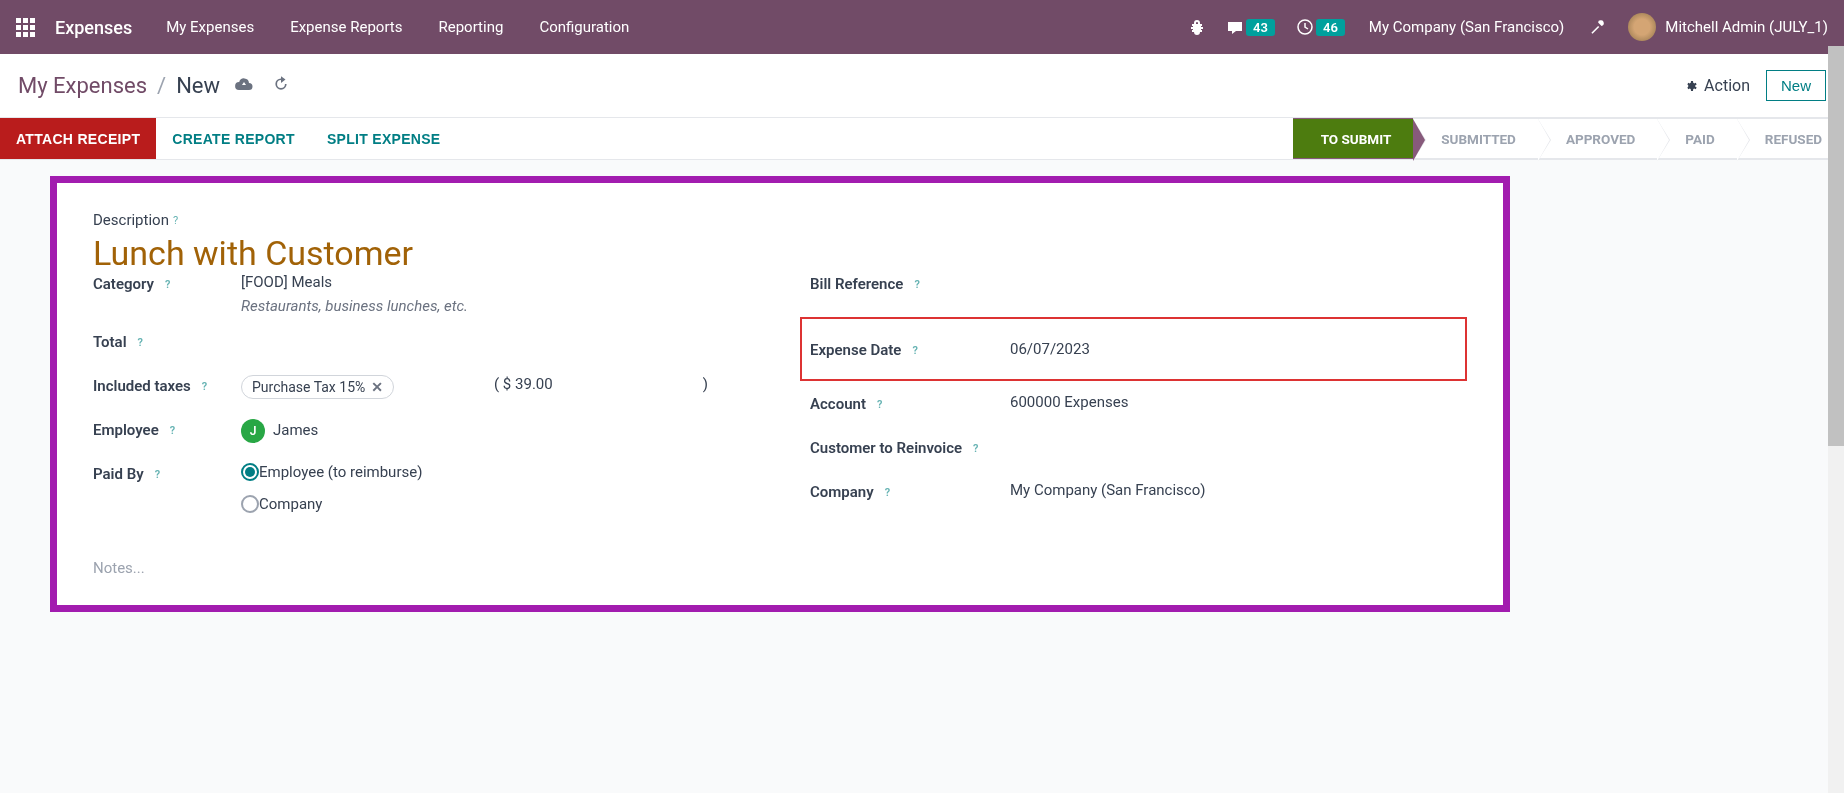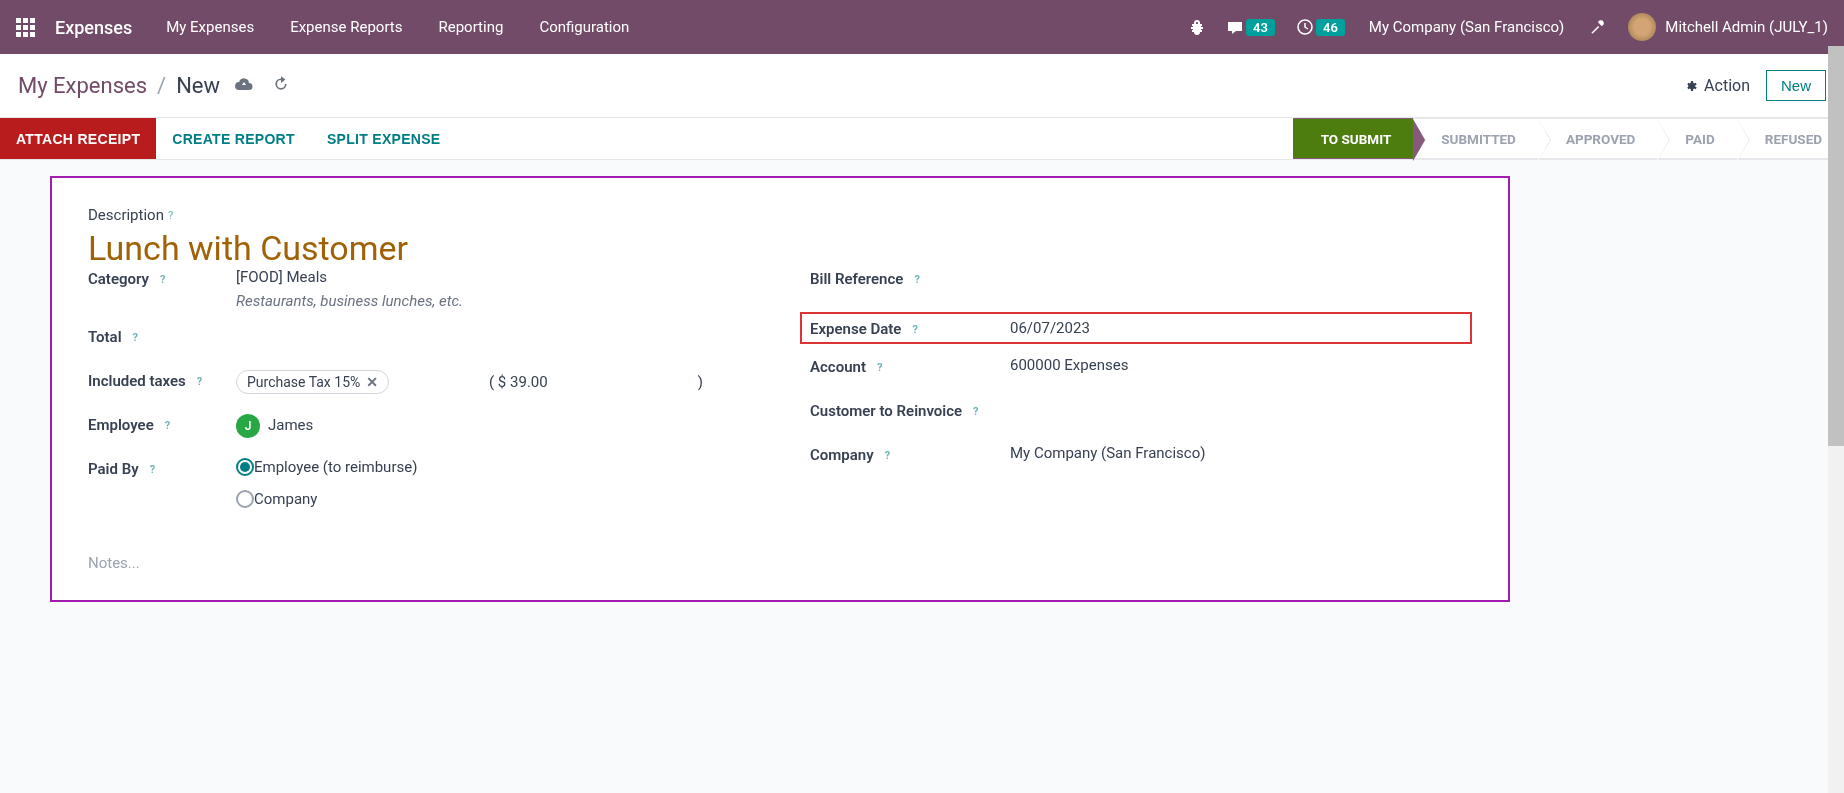--- a/index.html
+++ b/index.html
@@ -32,42 +32,42 @@
 .btn-secondary { background: transparent; color: #017e84; border: none; padding: 0 16px; font-weight: 700; font-size: 14px; cursor: pointer; letter-spacing: 0.3px; }
 .status-bar { margin-left: auto; display: flex; align-items: stretch; }
 .status-step { position: relative; padding: 0 22px 0 28px; display: flex; align-items: center; font-size: 13.5px; font-weight: 700; color: #9ca3af; border-top: 1px solid #e5e7eb; border-bottom: 1px solid #e5e7eb; cursor: pointer; }
 .status-step.active { background: #4d7c0f; color: #fff; border-color: #875A7B; }
 .status-step::after { content: ""; position: absolute; right: -12px; top: 0; bottom: 0; width: 0; height: 0; border-top: 21px solid transparent; border-bottom: 21px solid transparent; border-left: 12px solid #fff; z-index: 2; }
 .status-step.active::after { border-left-color: #875A7B; }
 .status-step::before { content: ""; position: absolute; right: -13px; top: 0; bottom: 0; width: 0; height: 0; border-top: 21px solid transparent; border-bottom: 21px solid transparent; border-left: 13px solid #e5e7eb; z-index: 1; }
 .status-step:last-child::after, .status-step:last-child::before { display: none; }
 
 .form-container { padding: 16px 50px; }
-.form-sheet { background: #fff; border: 2px solid #a21caf; padding: 28px 36px; max-width: 1460px; }
+.form-sheet { background: #fff; border: 7px solid #a21caf; padding: 28px 36px; max-width: 1460px; }
 .desc-label { font-size: 15px; color: #374151; margin-bottom: 4px; display: flex; align-items: center; gap: 4px; }
 .help-q { color: #66b3b3; font-size: 11px; vertical-align: super; cursor: help; }
 .desc-value { font-size: 34px; color: #a16207; font-weight: 400; }
 
 .two-col { display: flex; gap: 60px; }
 .col { flex: 1; }
 .field-row { display: flex; align-items: flex-start; margin-bottom: 16px; min-height: 28px; }
 .field-label { width: 148px; flex-shrink: 0; font-size: 15px; font-weight: 600; color: #374151; display: flex; align-items: center; gap: 11px; padding-top: 2px; }
 .field-value { flex: 1; font-size: 15px; color: #374151; }
 .field-hint { font-style: italic; color: #6b7280; margin-top: 6px; font-size: 15px; }
 .total-row { display: flex; align-items: center; gap: 70px; }
-.tax-row { display: flex; align-items: center; gap: 20px; }
+.tax-row { display: flex; align-items: flex-start; gap: 20px; }
 .tag-chip { display: inline-flex; align-items: center; gap: 6px; border: 1px solid #d1d5db; border-radius: 14px; padding: 3px 10px; font-size: 14px; }
 .tag-x { cursor: pointer; color: #6b7280; font-weight: bold; }
 .emp-avatar { width: 24px; height: 24px; border-radius: 50%; background: #28a745; color: #fff; display: inline-flex; align-items: center; justify-content: center; font-size: 12px; font-weight: 600; margin-right: 8px; }
 .radio-group { display: flex; flex-direction: column; gap: 14px; }
 .radio-opt { display: flex; align-items: center; cursor: pointer; }
 .radio-circle { width: 18px; height: 18px; border: 2px solid #9ca3af; border-radius: 50%; display: flex; align-items: center; justify-content: center; }
 .radio-circle.checked { border-color: #017e84; }
 .radio-dot { width: 10px; height: 10px; background: #017e84; border-radius: 50%; }
-.highlight-box { border: 2px solid #d33; padding: 4px 8px; margin-left: -10px; display: flex; align-items: center; }
+.highlight-box { border: 2px solid #d33; padding: 20px 8px; margin-left: -10px; display: flex; align-items: center; }
 .highlight-box .field-label { width: 200px; }
 .notes { color: #9ca3af; font-size: 15px; margin-top: 30px; }
 .col-right .field-row .field-label { width: 200px; }
 .scrollbar { position: fixed; right: 0; top: 46px; bottom: 0; width: 16px; background: #f1f1f1; }
 .scroll-thumb { background: #c1c1c1; width: 100%; height: 400px; }
 </style>
 </head>
 <body>
 
 <div class="topbar">

